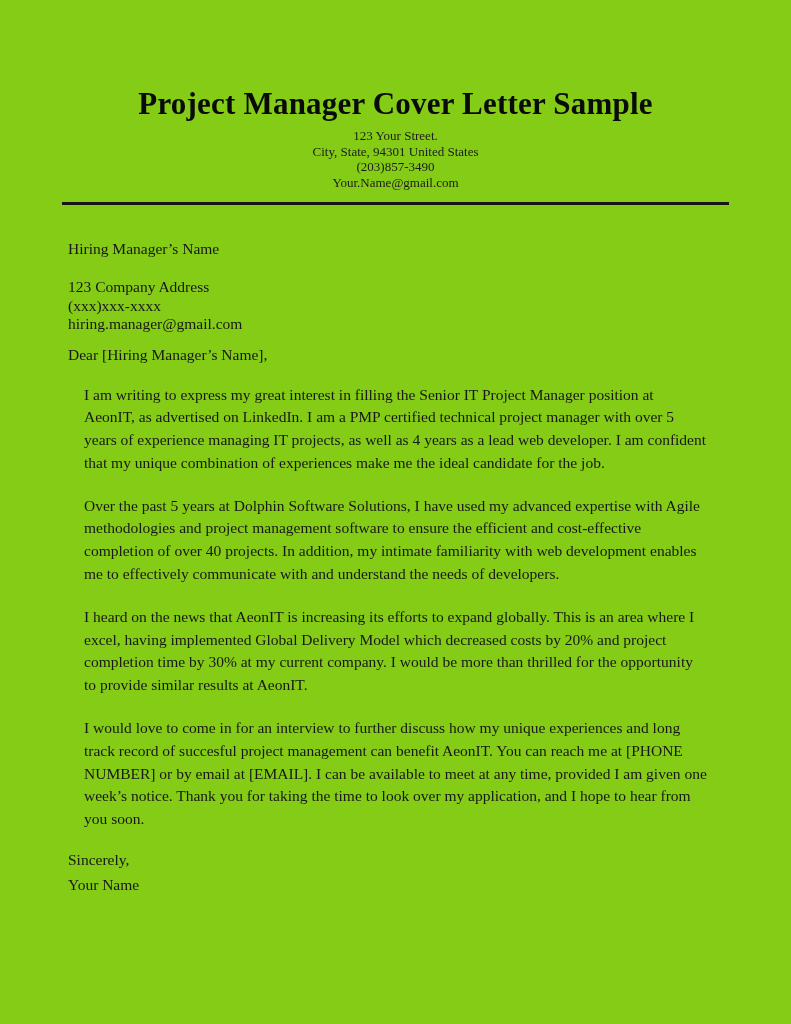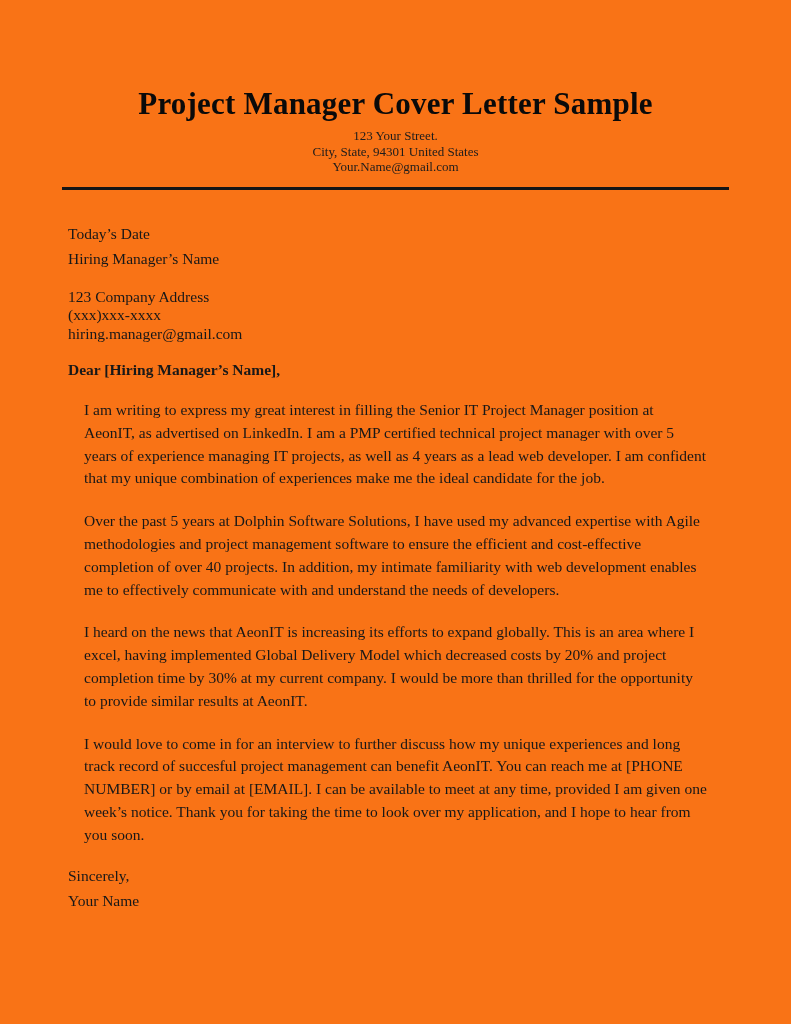--- a/index.html
+++ b/index.html
@@ -5,21 +5,21 @@
   html, body {
     margin: 0;
     padding: 0;
     background: #ffffff;
   }
   .page {
     position: relative;
     width: 791px;
     height: 1024px;
     margin: 0 auto;
-    background: #f97316;
+    background: #84cc16;
     color: #141414;
     font-family: "Liberation Serif", "DejaVu Serif", serif;
     box-sizing: border-box;
     padding: 86px 62px 0 62px;
     overflow: hidden;
   }
   .letter-header {
     text-align: center;
   }
   .page-title {
@@ -49,22 +49,21 @@
   .intro-block {
     margin-top: 31px;
     line-height: 25px;
   }
   .address-block {
     margin-top: 17px;
     line-height: 18.5px;
     font-family: Liberation Serif, serif;
   }
   .salutation {
-    margin: 18px 0 0 0;
-    font-weight: bold;
+    margin: 12px 0 0 0;
   }
   .para {
     margin: 16px;
     margin-top: 20px;
     line-height: 22.8px;
     text-align: left;
   }
   .closing-block {
     margin-top: 15px;
     line-height: 25px;
@@ -76,30 +75,30 @@
 </head>
 <body>
 
 <div class="page">
 
   <header class="letter-header">
     <h1 class="page-title">Project Manager Cover Letter Sample</h1>
     <div class="contact-block">
       <div class="line">123 Your Street.</div>
       <div class="line">City, State, 94301 United States</div>
+      <div class="line">(203)857-3490</div>
       <div class="line">Your.Name@gmail.com</div>
     </div>
   </header>
 
   <hr class="header-divider">
 
   <main class="letter-body">
 
     <div class="intro-block">
-      <div class="line">Today’s Date</div>
       <div class="line">Hiring Manager’s Name</div>
     </div>
 
     <div class="address-block">
       <div class="line">123 Company Address</div>
       <div class="line">(xxx)xxx-xxxx</div>
       <div class="line">hiring.manager@gmail.com</div>
     </div>
 
     <p class="salutation">Dear [Hiring Manager’s Name],</p>

